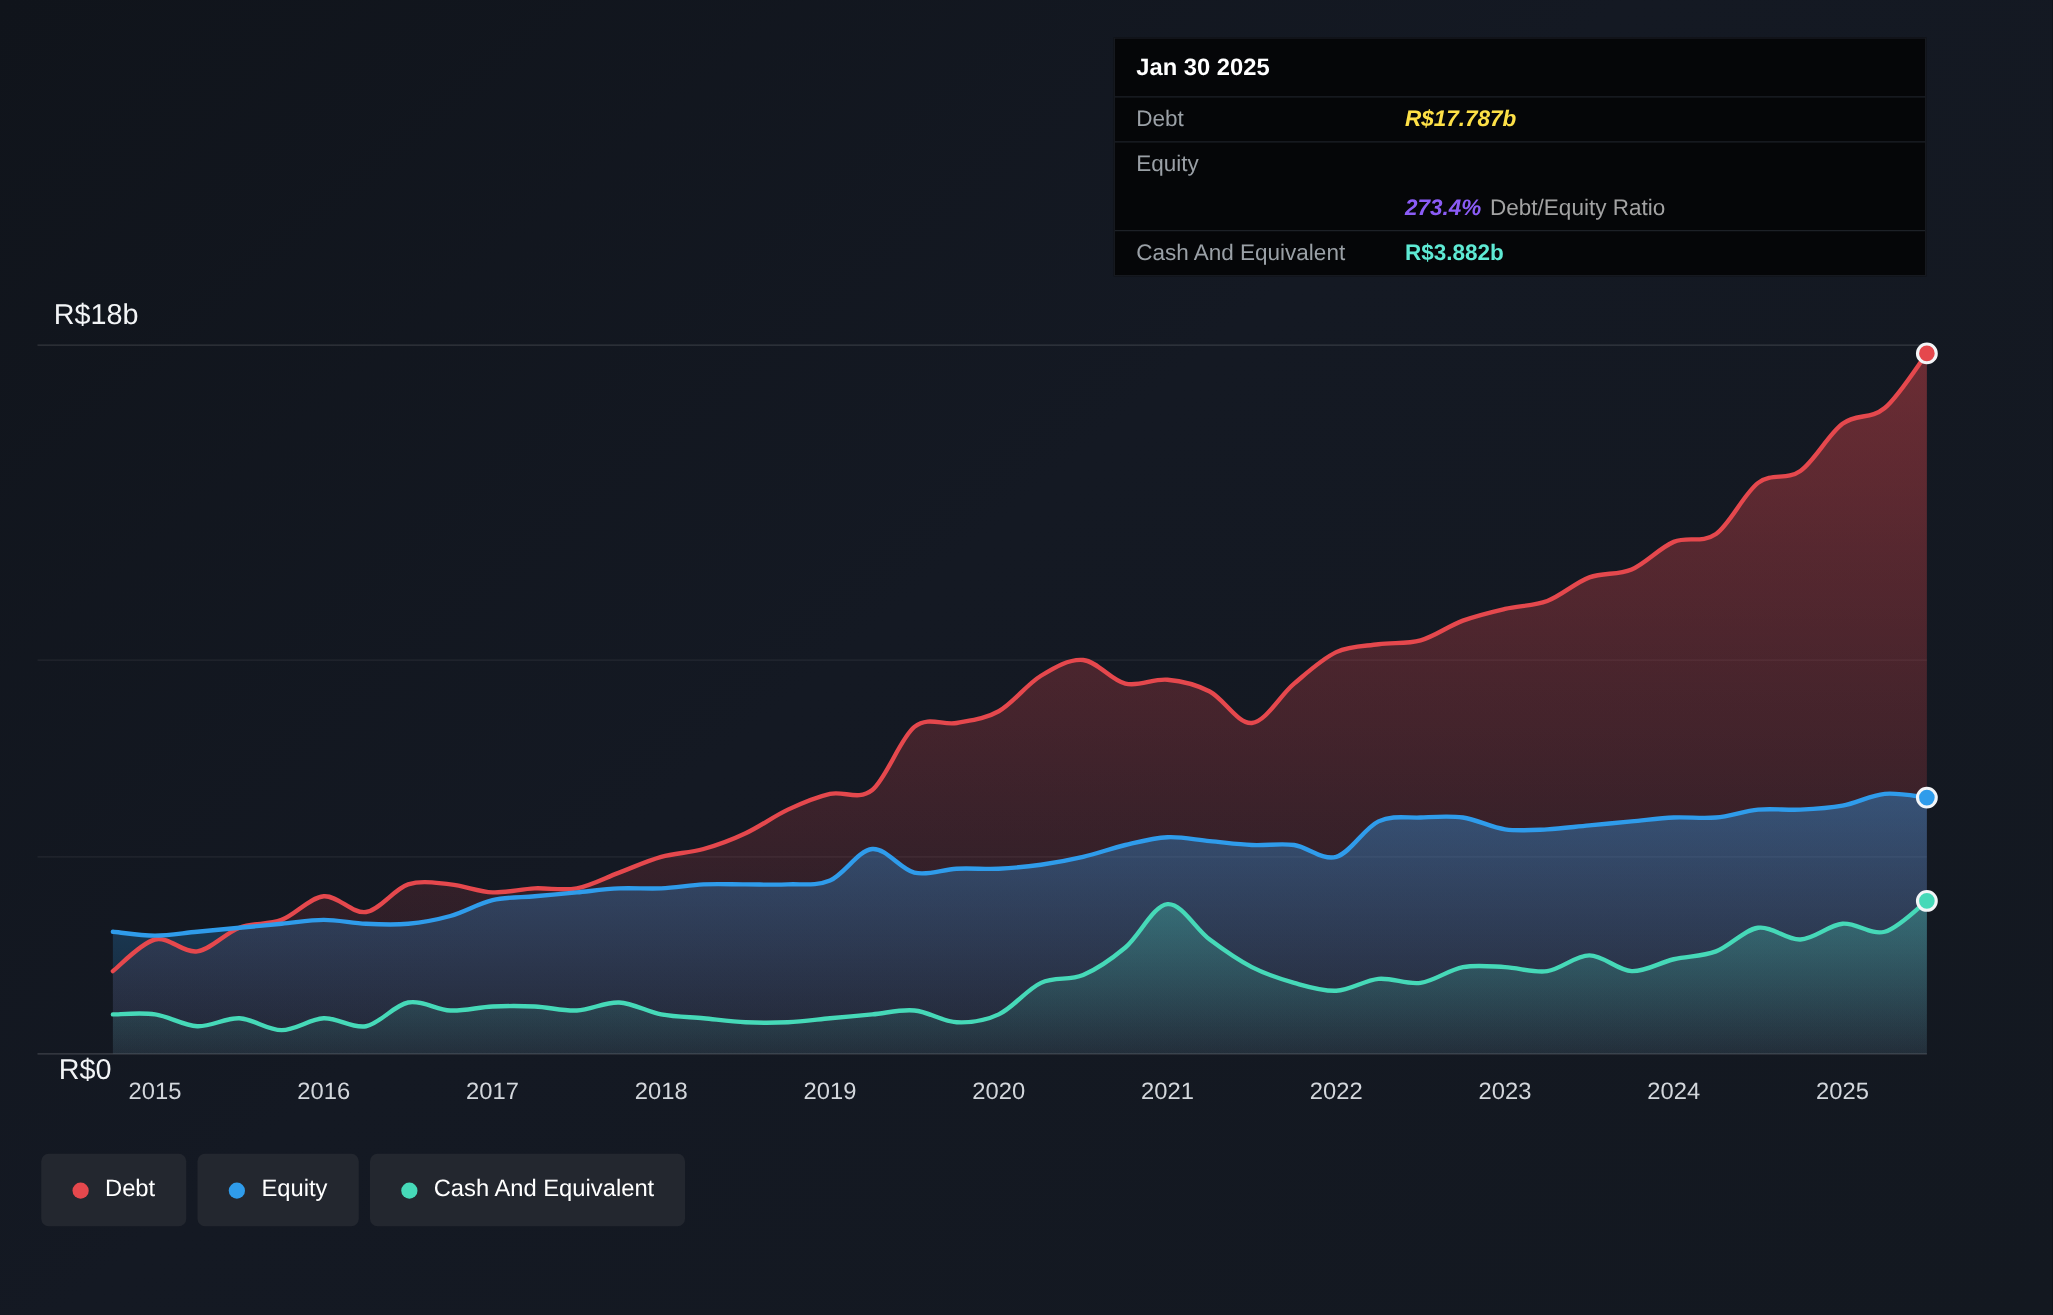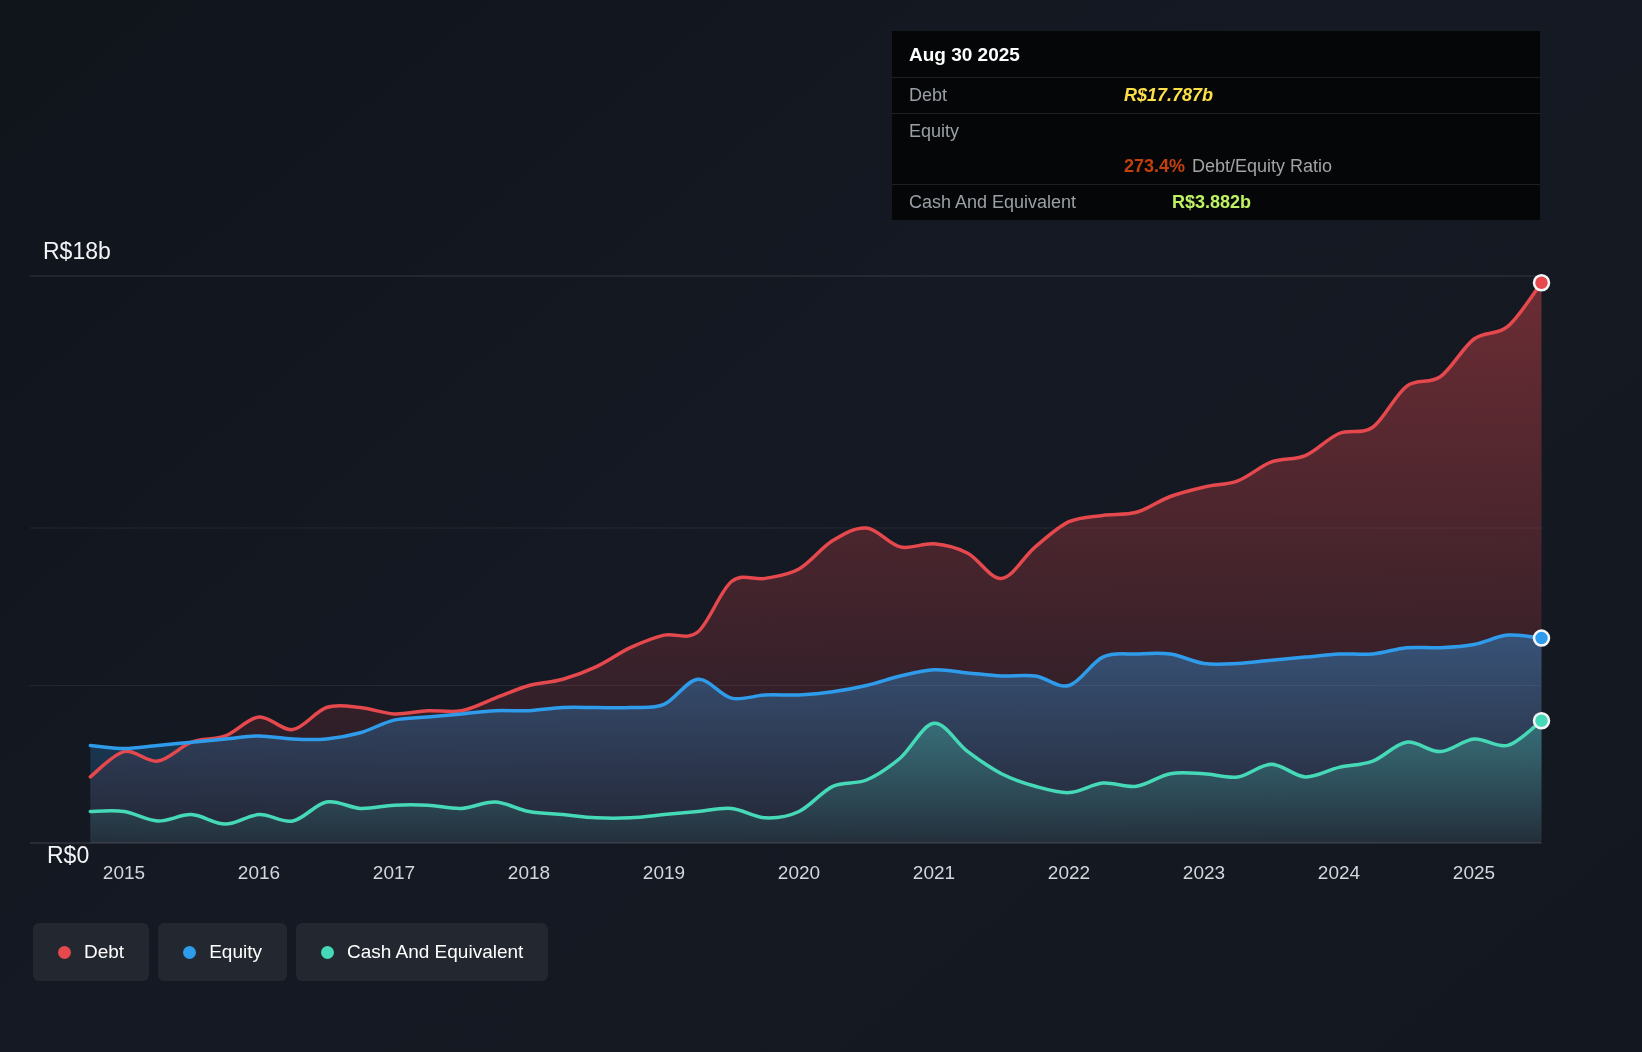--- a/index.html
+++ b/index.html
@@ -17,22 +17,22 @@
     background:#050608;border:1px solid #16191f;box-sizing:border-box;
   }
   .tt-title{padding:13px 17px 11px;font-size:19px;font-weight:700;color:#ffffff;}
   .tt-row{display:grid;grid-template-columns:215px 1fr;align-items:center;
     padding:7px 17px;font-size:18px;}
   .tt-sep{border-top:1px solid #1d2127;}
   .tt-label{color:#9aa0a6;}
   .tt-value{font-weight:700;}
   .v-debt{color:#fde047;font-style:italic;}
   .v-equity{color:#2f9ceb;}
-  .v-cash{color:#bef264;margin-left:48px;}
-  .tt-ratio-val{color:#c2410c;font-weight:700;margin-right:7px;}
+  .v-cash{color:#5eead4;}
+  .tt-ratio-val{color:#8b5cf6;font-weight:700;margin-right:7px;font-style:italic;}
   .tt-ratio-label{color:#a3a3a3;font-weight:400;}
 
   
   .y-label{position:absolute;font-size:23px;color:#f2f4f6;}
   .y-label-top{left:43px;top:238px;}
   .y-label-zero{left:47px;top:810px;margin-top:32px;}
 
   
   .legend{position:absolute;left:33px;top:923px;display:flex;gap:9px;}
   .legend-item{
@@ -85,21 +85,21 @@
       <text x="1069" y="879" fill="#d3d7dc" font-size="19" text-anchor="middle">2022</text>
       <text x="1204" y="879" fill="#d3d7dc" font-size="19" text-anchor="middle">2023</text>
       <text x="1339" y="879" fill="#d3d7dc" font-size="19" text-anchor="middle">2024</text>
       <text x="1474" y="879" fill="#d3d7dc" font-size="19" text-anchor="middle">2025</text>
     </svg>
 
   <div class="y-label y-label-top">R$18b</div>
   <div class="y-label y-label-zero">R$0</div>
 
   <div class="tooltip">
-    <div class="tt-title">Aug 30 2025</div>
+    <div class="tt-title">Jan 30 2025</div>
 
     <div class="tt-row tt-sep">
       <span class="tt-label">Debt</span>
       <span class="tt-value v-debt">R$17.787b</span>
     </div>
 
     <div class="tt-row tt-sep">
       <span class="tt-label">Equity</span>
     </div>
 

